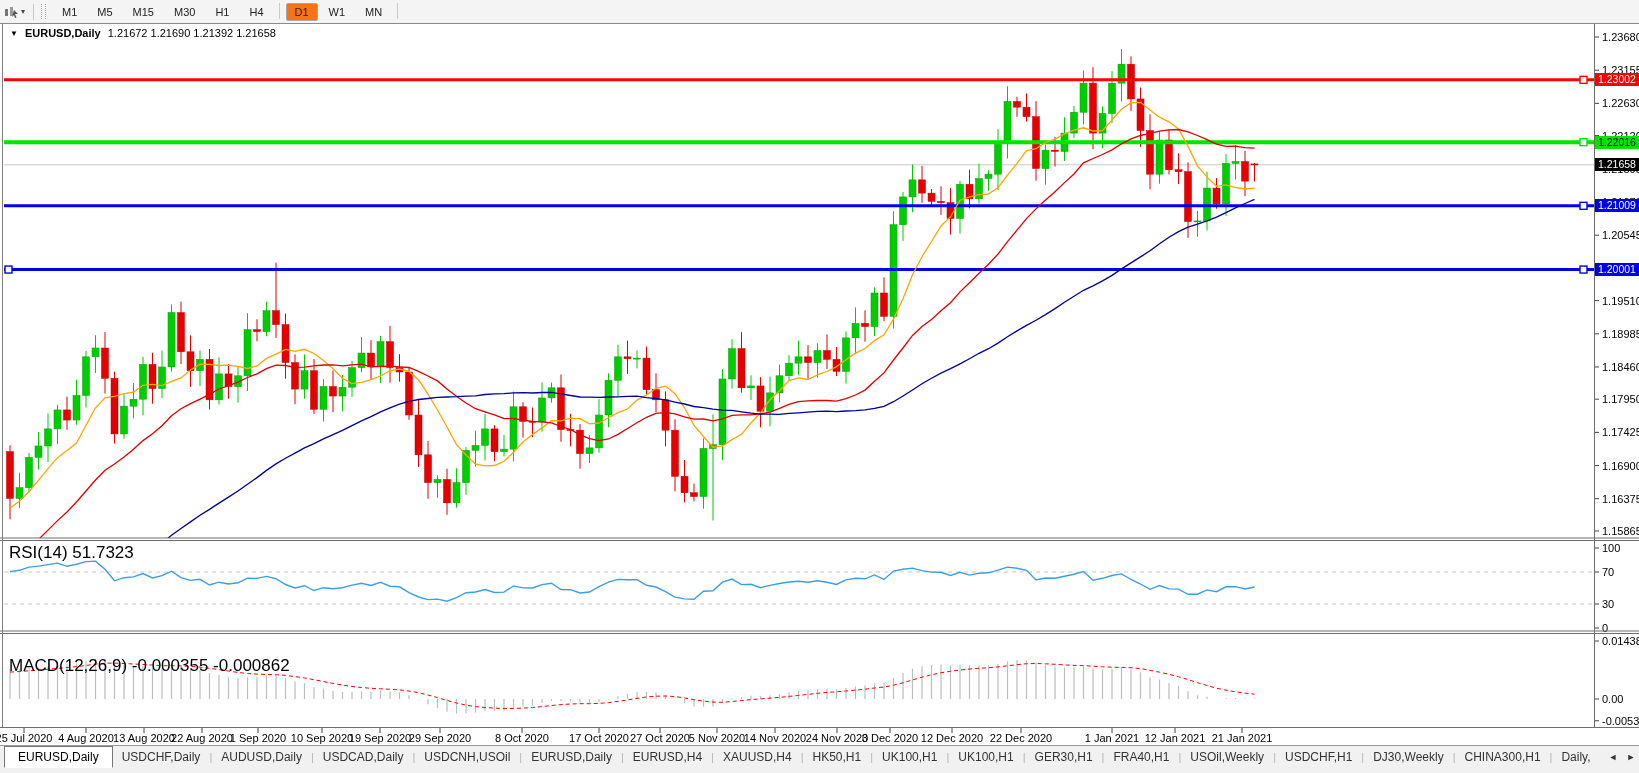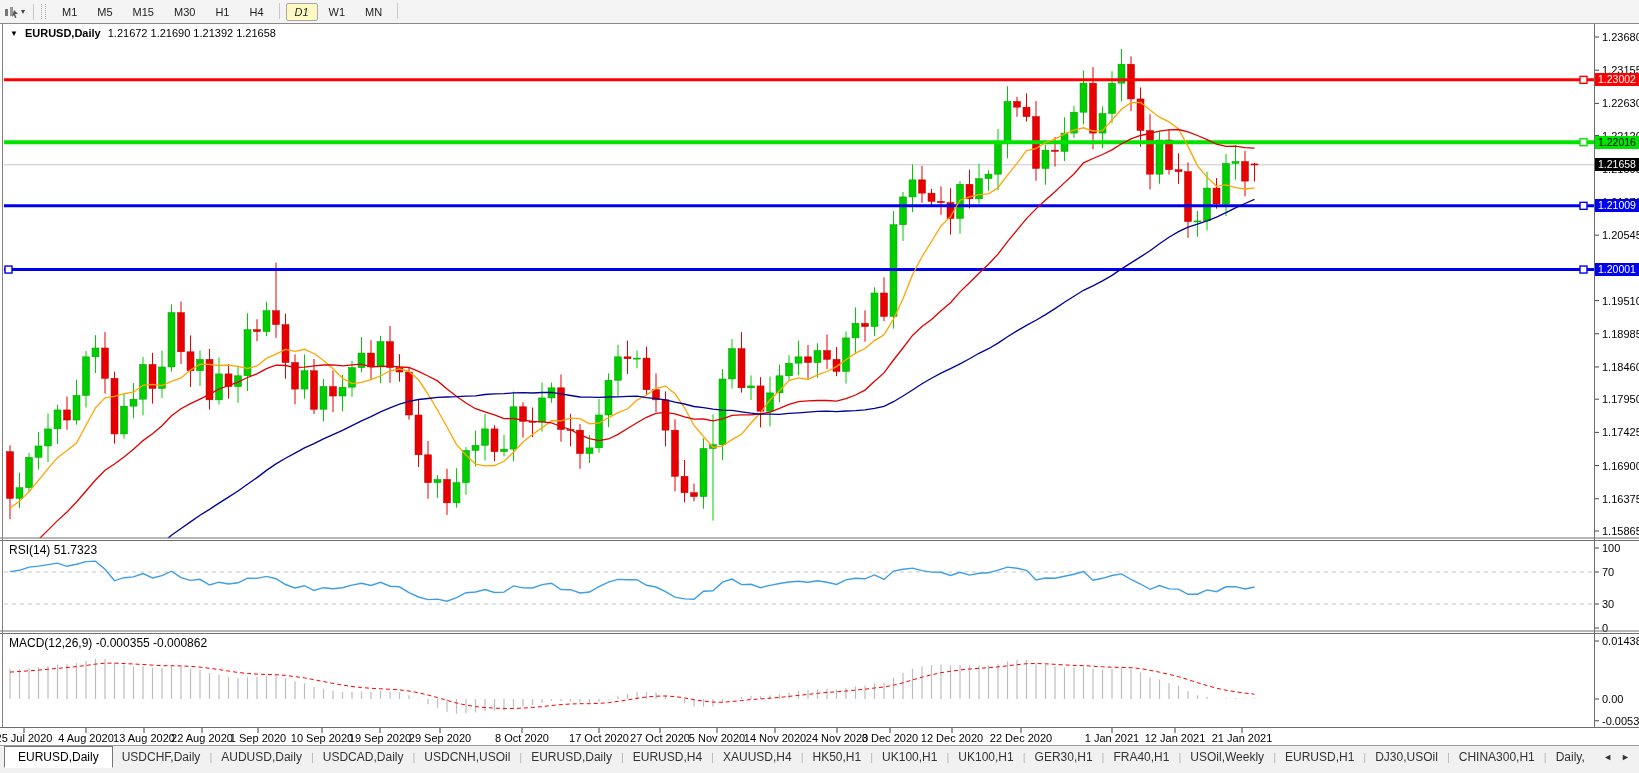--- a/index.html
+++ b/index.html
@@ -7,25 +7,25 @@
        font-family:"Liberation Sans",sans-serif;-webkit-font-smoothing:antialiased;}
   svg text{font-family:"Liberation Sans",sans-serif;}
   
   .toolbar{position:absolute;left:0;top:0;width:1639px;height:23px;background:#f4f4f4;
            border-bottom:1px solid #8a8a8a;display:flex;align-items:center;z-index:10;}
   .tool-icon{width:18px;height:16px;margin-left:2px;display:flex;align-items:center;justify-content:center;}
   .caret{font-size:8px;color:#444;margin:0 3px 0 1px;}
   .vsep{width:1px;height:16px;background:#c9c9c9;margin:0 5px;}
   .grip{width:3px;height:15px;border-left:1px dotted #aaa;border-right:1px dotted #aaa;margin:0 6px 0 2px;}
   .tf-btn{font-size:11px;color:#222;padding:2px 8px;margin:0 1px;border:1px solid transparent;border-radius:2px;cursor:default;}
-  .tf-btn.active{background:#fef9c3;border-color:#a8a8a8;font-style:italic;}
+  .tf-btn.active{background:#f97316;border-color:#a8a8a8;}
   
   .chart-title{position:absolute;left:10px;top:27px;font-size:11px;color:#000;z-index:6;display:flex;align-items:center;gap:7px;}
   .tri{font-size:8px;color:#000;}
-  .panel-label{position:absolute;left:9px;font-size:12px;color:#000;z-index:6;}
+  .panel-label{position:absolute;left:9px;font-size:17px;color:#000;z-index:6;}
   .ptag{position:absolute;left:1595px;min-width:41px;height:13px;font-size:10.5px;line-height:13px;
         padding:0 2px 0 3px;z-index:7;letter-spacing:0;}
   
   .tabbar{position:absolute;left:0;top:745px;width:1639px;height:21px;background:#f1f1f1;
           border-top:1px solid #9a9a9a;display:flex;align-items:center;font-size:12px;color:#333;z-index:10;}
   .tab{padding:3px 9px;white-space:nowrap;cursor:default;}
   .tab.active{background:#fff;border:1px solid #777;border-bottom:1px solid #fff;margin-left:4px;padding:3px 13px;color:#000;}
   .tabsep{color:#b5b5b5;font-size:11px;}
   .tabarrows{margin-left:auto;display:flex;gap:9px;padding:0 9px;color:#333;font-size:9px;}
   .tabarrows span{cursor:default;}
@@ -589,21 +589,21 @@
     </div>
 </div>
 
 <div class="chart-title">
   <span class="tri">▼</span>
   <span style="font-weight:bold;">EURUSD,Daily</span>
   <span style="font-weight:normal;">1.21672 1.21690 1.21392 1.21658</span>
 </div>
 
 <div class="panel-label" style="top:543px">RSI(14) 51.7323</div>
-<div class="panel-label" style="top:636px">MACD(12,26,9) -0.000355 -0.000862</div>
+<div class="panel-label" style="top:656px">MACD(12,26,9) -0.000355 -0.000862</div>
 
 <div id="tags">
     <div class="ptag" style="top: 73.3564px; background: rgb(255, 0, 0); color: rgb(255, 255, 255);">1.23002</div>
     <div class="ptag" style="top: 135.681px; background: rgb(0, 228, 0); color: rgb(0, 0, 0);">1.22016</div>
     <div class="ptag" style="top: 199.334px; background: rgb(0, 0, 240); color: rgb(255, 255, 255);">1.21009</div>
     <div class="ptag" style="top: 263.05px; background: rgb(0, 0, 240); color: rgb(255, 255, 255);">1.20001</div>
     <div class="ptag" style="top: 158.311px; background: rgb(0, 0, 0); color: rgb(255, 255, 255);">1.21658</div>
   </div>
 
 <div class="tabbar" id="tabbar">
@@ -627,23 +627,23 @@
     <span class="tab">UK100,H1</span>
     <span class="tabsep">|</span>
     <span class="tab">UK100,H1</span>
     <span class="tabsep">|</span>
     <span class="tab">GER30,H1</span>
     <span class="tabsep">|</span>
     <span class="tab">FRA40,H1</span>
     <span class="tabsep">|</span>
     <span class="tab">USOil,Weekly</span>
     <span class="tabsep">|</span>
-    <span class="tab">EURUSD,H1</span>
-    <span class="tabsep">|</span>
-    <span class="tab">DJ30,USOil</span>
+    <span class="tab">USDCHF,H1</span>
+    <span class="tabsep">|</span>
+    <span class="tab">DJ30,Weekly</span>
     <span class="tabsep">|</span>
     <span class="tab">CHINA300,H1</span>
     <span class="tabsep">|</span>
     <span class="tab">Daily,</span>
     <div class="tabarrows">
       <span>◄</span>
       <span>►</span>
     </div>
   </div>
 <div class="statusstrip"></div>

